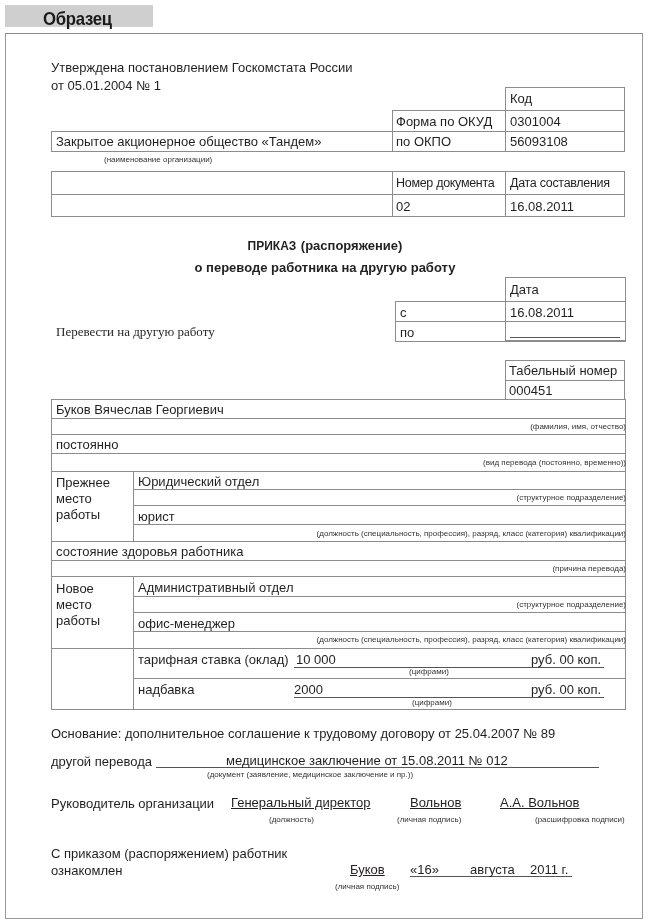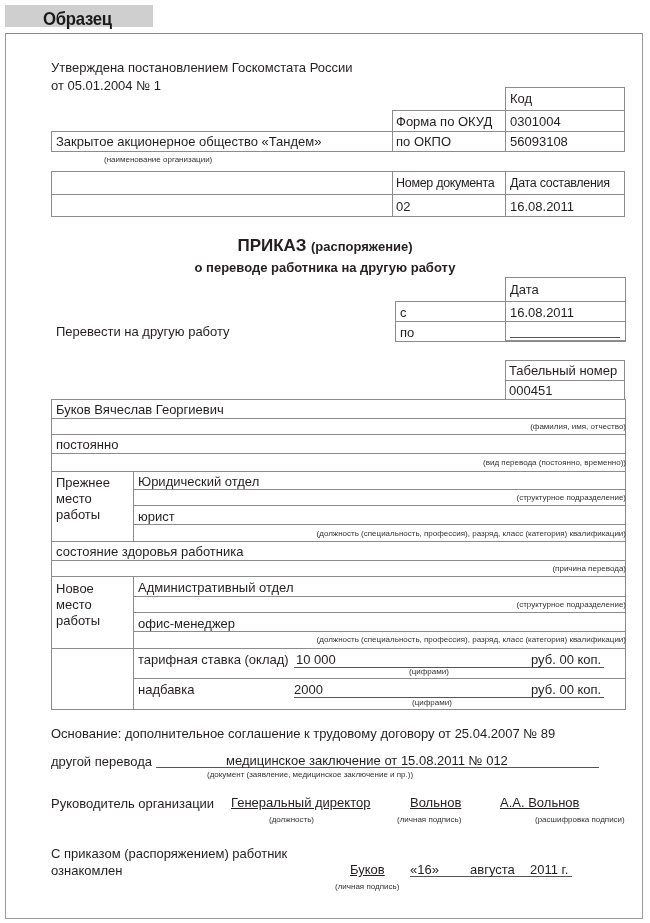--- a/index.html
+++ b/index.html
@@ -47,37 +47,37 @@
 <div class="box" style="left:51px;top:171px;width:574px;height:46px;"></div>
 <div class="hl" style="left:51px;top:194px;width:574px;"></div>
 <div class="vl" style="left:392px;top:171px;height:46px;"></div>
 <div class="vl" style="left:505px;top:171px;height:46px;"></div>
 <div class="t" style="left:396px;top:177px;font-size:12.5px;letter-spacing:-0.3px;">Номер документа</div>
 <div class="t" style="left:510px;top:177px;font-size:12.5px;letter-spacing:-0.3px;">Дата составления</div>
 <div class="t" style="left:396px;top:200px;">02</div>
 <div class="t" style="left:510px;top:200px;">16.08.2011</div>
 
 <div class="title" style="left:0;width:650px;text-align:center;top:236px;">
-  <span style="font-size:17px;">ПРИКАЗ</span>
+  <span style="font-size:12px;">ПРИКАЗ</span>
   <span style="font-size:13px;">(распоряжение)</span>
 </div>
 <div class="title" style="left:0;width:650px;text-align:center;top:260px;font-size:13px;">о переводе работника на другую работу</div>
 
 <div class="box" style="left:505px;top:277px;width:121px;height:64px;"></div>
 <div class="hl" style="left:395px;top:301px;width:231px;"></div>
 <div class="hl" style="left:395px;top:321px;width:231px;"></div>
 <div class="hl" style="left:395px;top:341px;width:231px;"></div>
 <div class="vl" style="left:395px;top:301px;height:40px;"></div>
 <div class="t" style="left:510px;top:283px;">Дата</div>
 <div class="t" style="left:400px;top:306px;">с</div>
 <div class="t" style="left:510px;top:306px;">16.08.2011</div>
 <div class="t" style="left:400px;top:326px;">по</div>
 <div class="ul" style="left:510px;top:337px;width:110px;"></div>
 <div class="t" style="left:510px;top:326px;"></div>
-<div class="t" style="left:56px;top:325px;">Перевести на другую работу</div>
+<div class="t" style="left:56px;top:325px;font-family:Liberation Serif, serif;">Перевести на другую работу</div>
 
 <div class="box" style="left:505px;top:360px;width:120px;height:40px;"></div>
 <div class="hl" style="left:505px;top:380px;width:120px;"></div>
 <div class="t" style="left:509px;top:364px;">Табельный номер</div>
 <div class="t" style="left:509px;top:384px;">000451</div>
 
 <div class="box" style="left:51px;top:399px;width:575px;height:311px;"></div>
 <div class="hl" style="left:51px;top:418px;width:575px;"></div>
 <div class="hl" style="left:51px;top:434px;width:575px;"></div>
 <div class="hl" style="left:51px;top:453px;width:575px;"></div>

